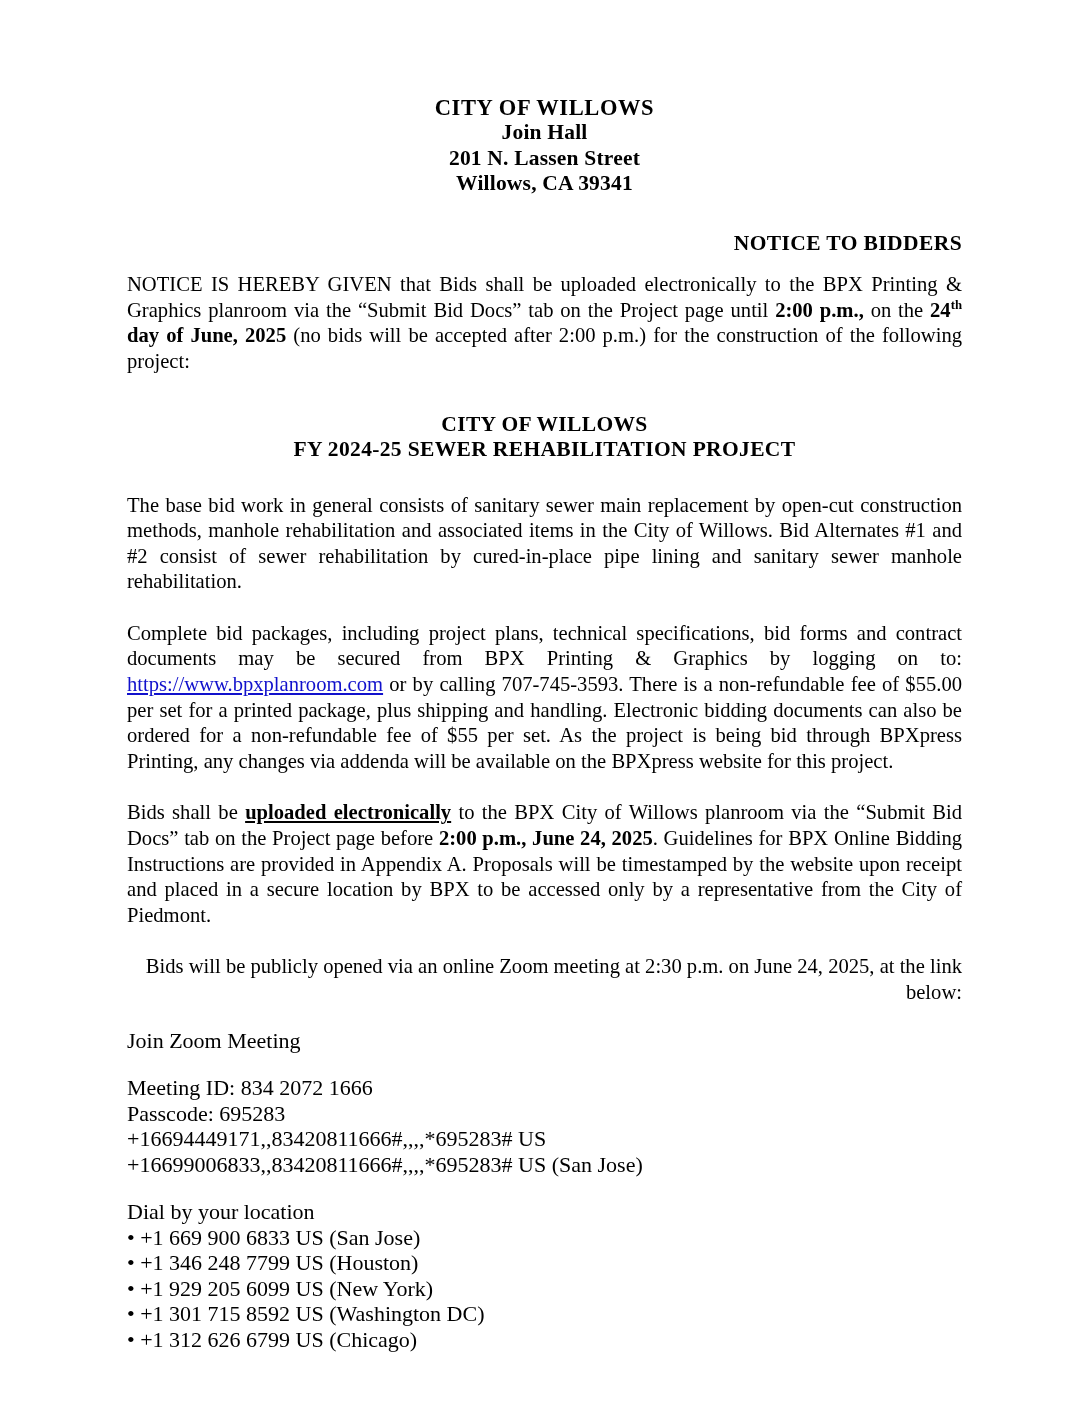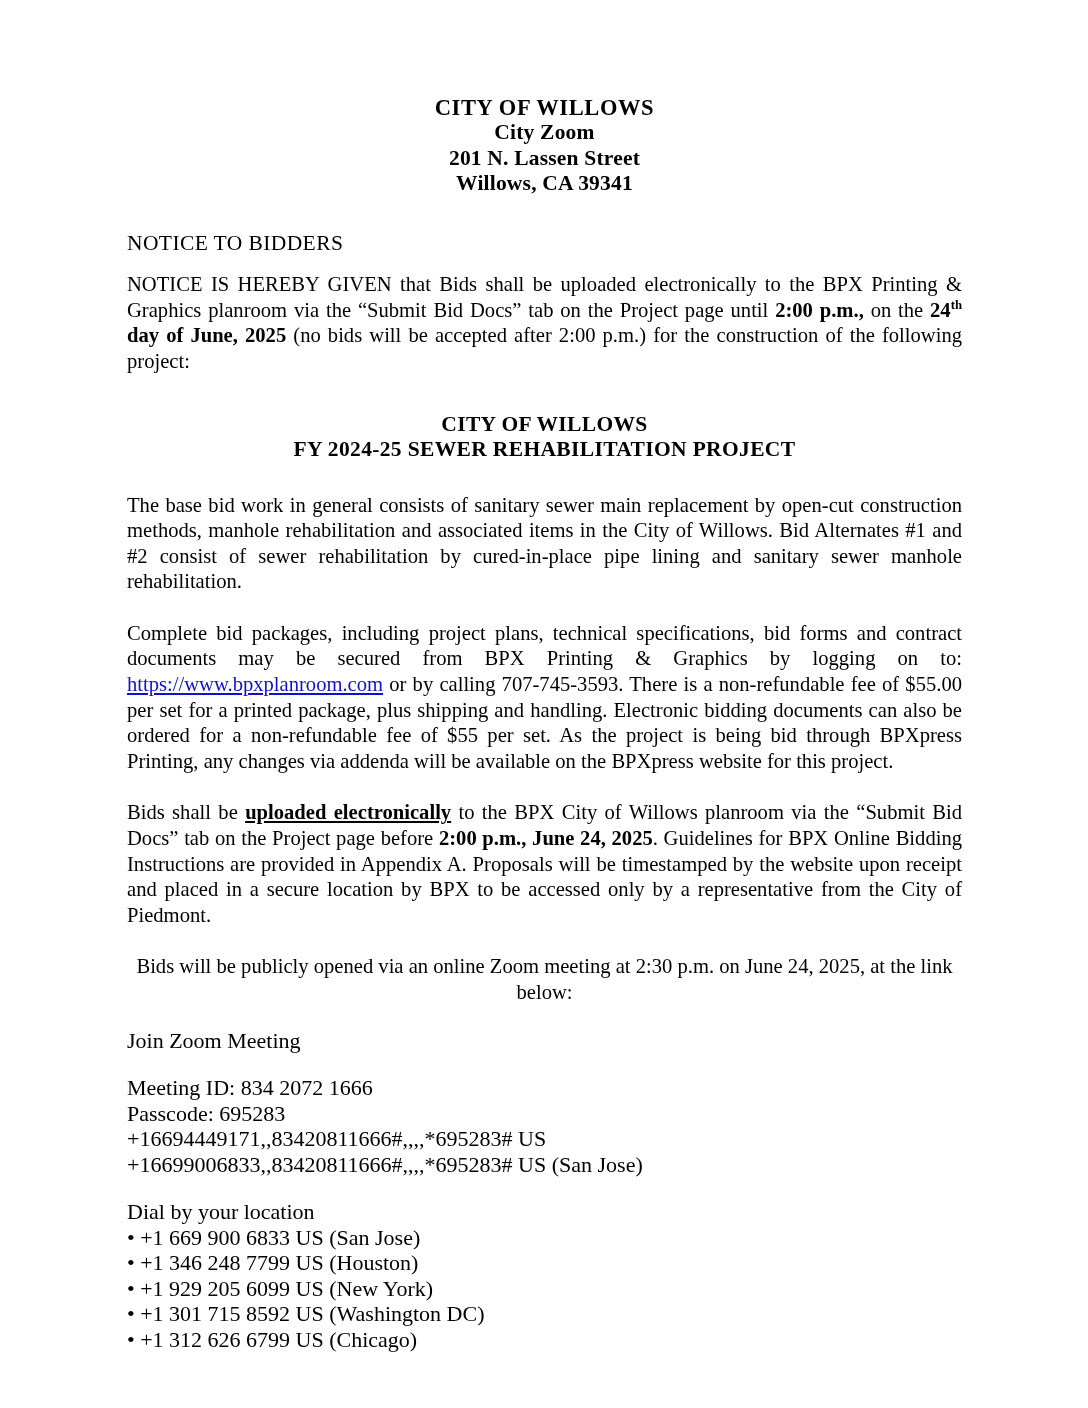--- a/index.html
+++ b/index.html
@@ -29,22 +29,22 @@
     text-align: center;
     font-weight: bold;
     font-size: 21.5px;
     line-height: 25.4px;
     letter-spacing: 0.2px;
   }
   .letterhead .line1 { font-size: 22.5px; letter-spacing: 0.6px; }
 
   
   .heading {
-    text-align: left;
-    font-weight: normal;
+    text-align: right;
+    font-weight: bold;
     font-size: 21.5px;
     line-height: 25.5px;
     letter-spacing: 0.4px;
   }
 
   .proj-title {
     text-align: center;
     font-weight: bold;
     font-size: 21.5px;
     line-height: 25.5px;
@@ -53,21 +53,21 @@
   }
 
   
   p.body {
     font-size: 20.6px;
     line-height: 25.6px;
     text-align: justify;
     text-justify: inter-word;
     margin: 0;
   }
-  p.body.nojust { text-align: center; }
+  p.body.nojust { text-align: right; }
 
   .gap-16 { height: 16px; }
   .gap-22 { height: 22px; }
   .gap-26 { height: 26px; }
   .gap-30 { height: 30px; }
   .gap-34 { height: 34px; }
 
   sup {
     font-size: 0.62em;
     vertical-align: super;
@@ -88,21 +88,21 @@
   }
   .lines div { white-space: pre; }
 </style>
 </head>
 <body>
 
 <div class="page">
 
   <div class="letterhead">
     <div class="line1">CITY OF WILLOWS</div>
-    <div>City Zoom</div>
+    <div>Join Hall</div>
     <div>201 N. Lassen Street</div>
     <div>Willows, CA  39341</div>
   </div>
 
   <div class="gap-34"></div>
 
   <div class="heading">NOTICE TO BIDDERS</div>
 
   <div class="gap-16"></div>
 

